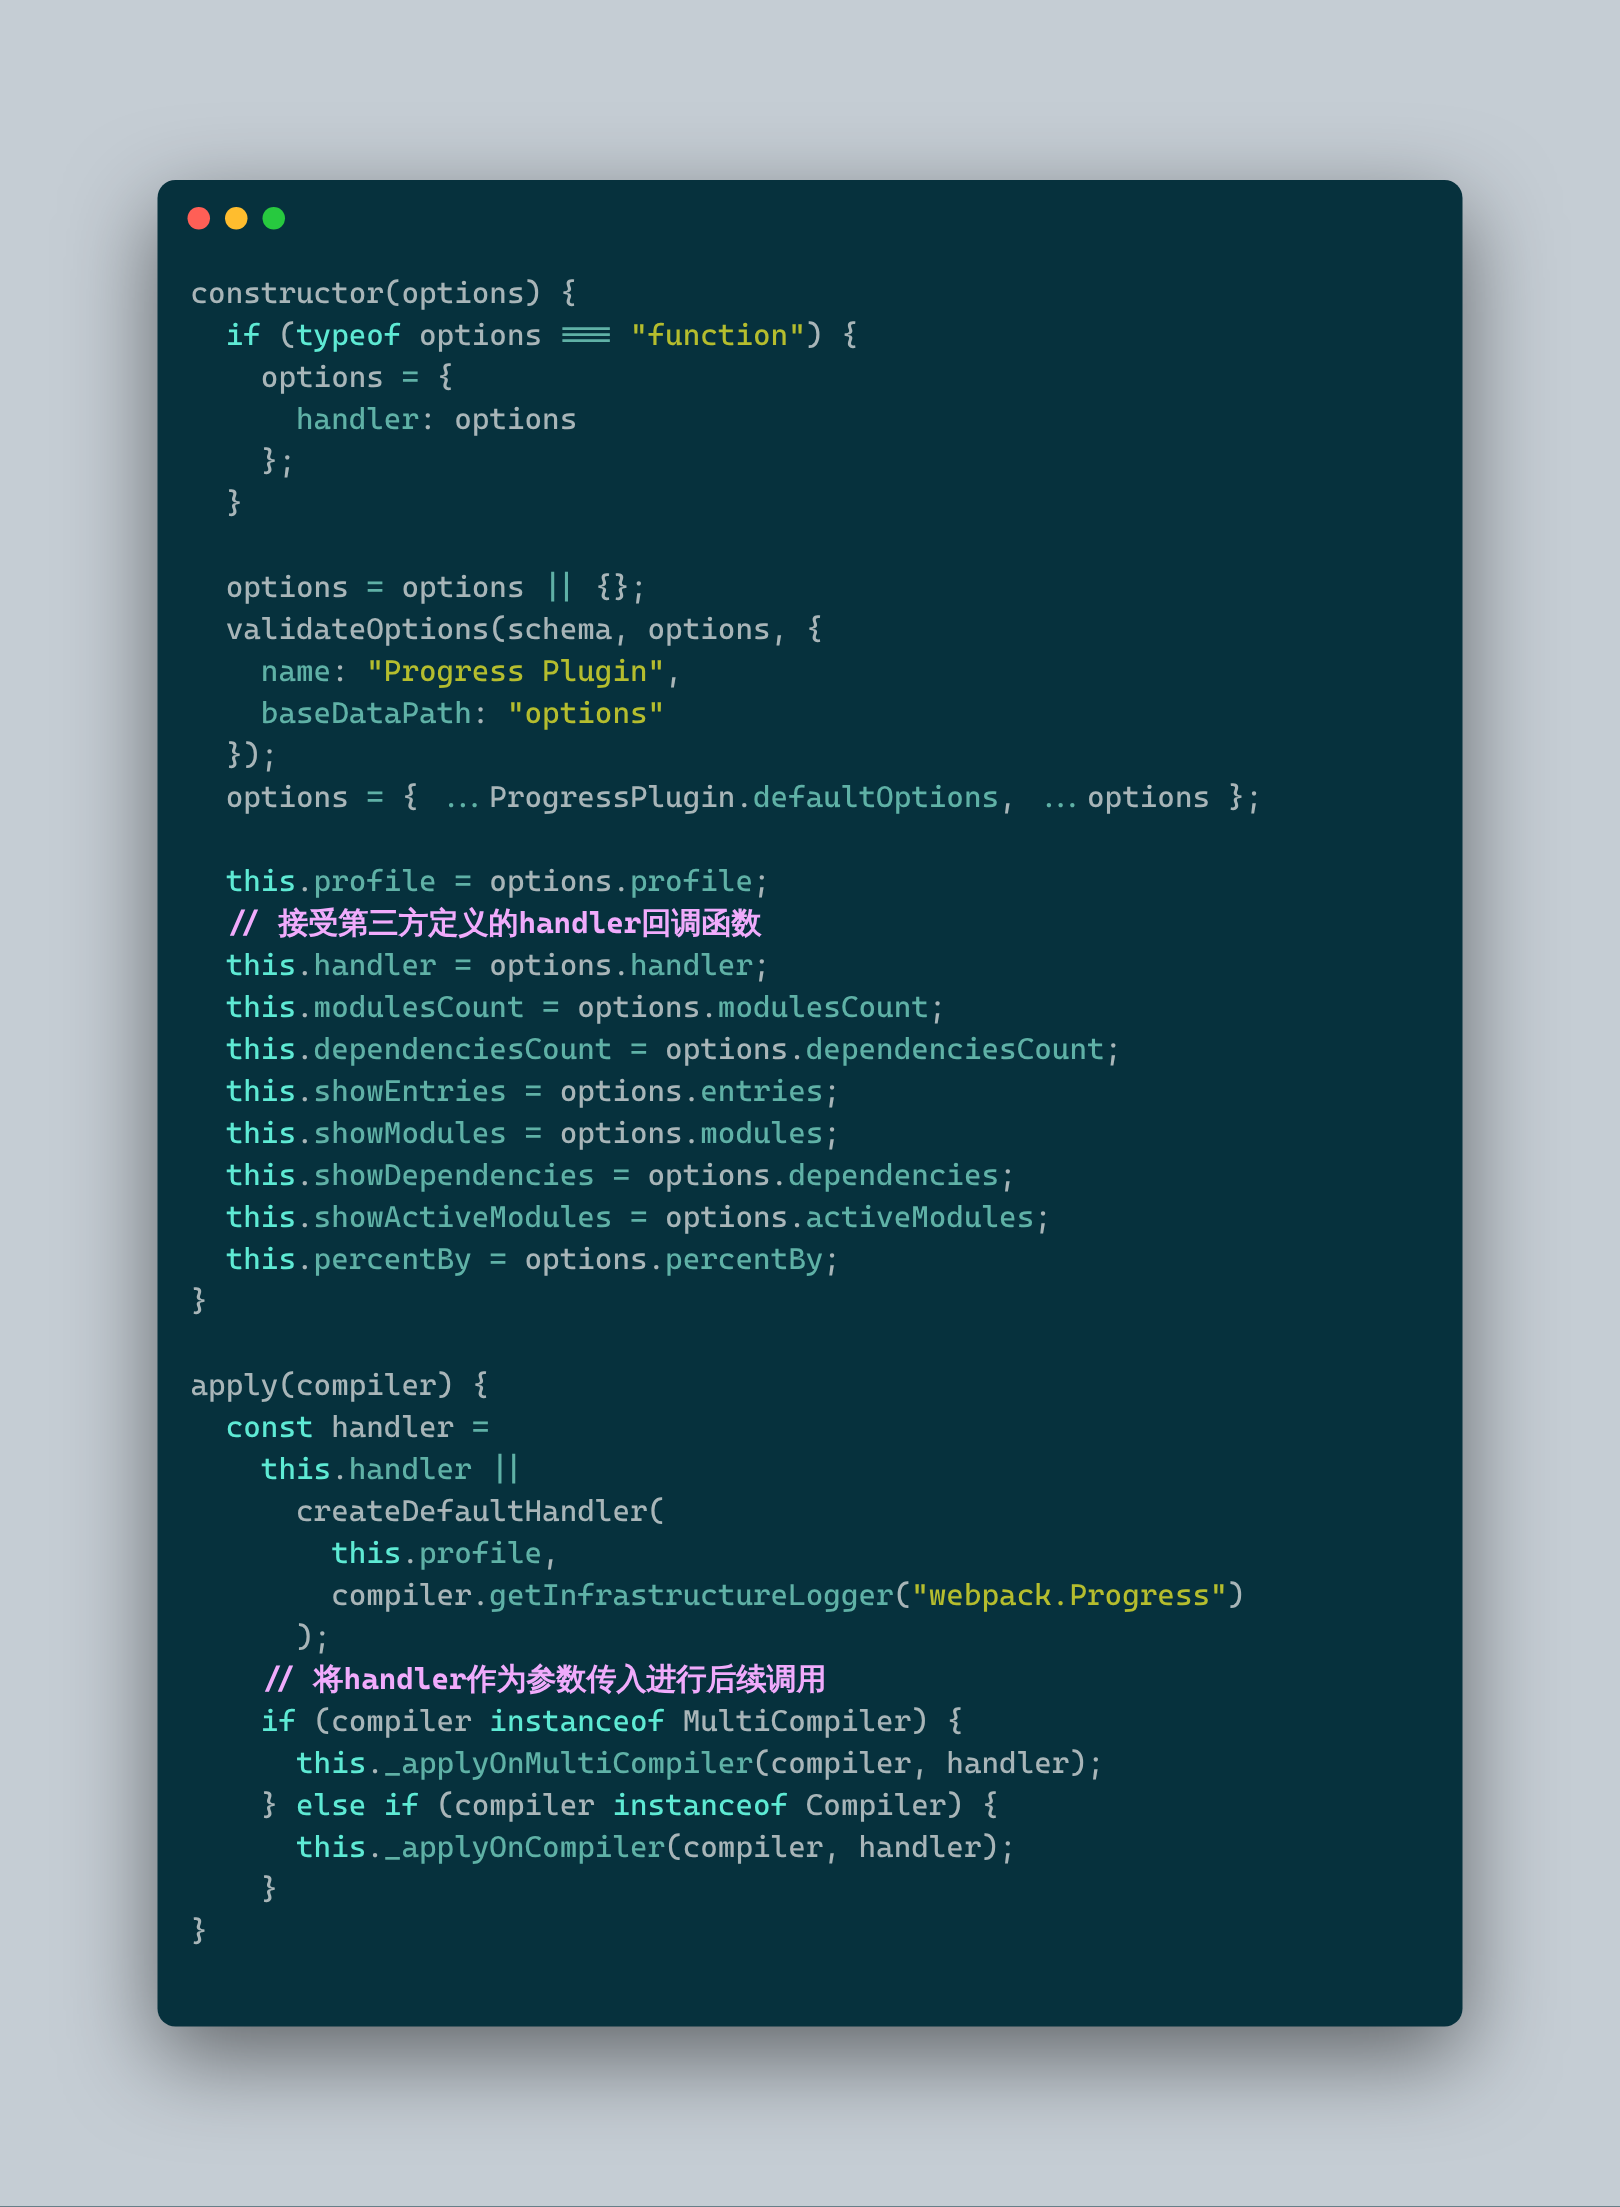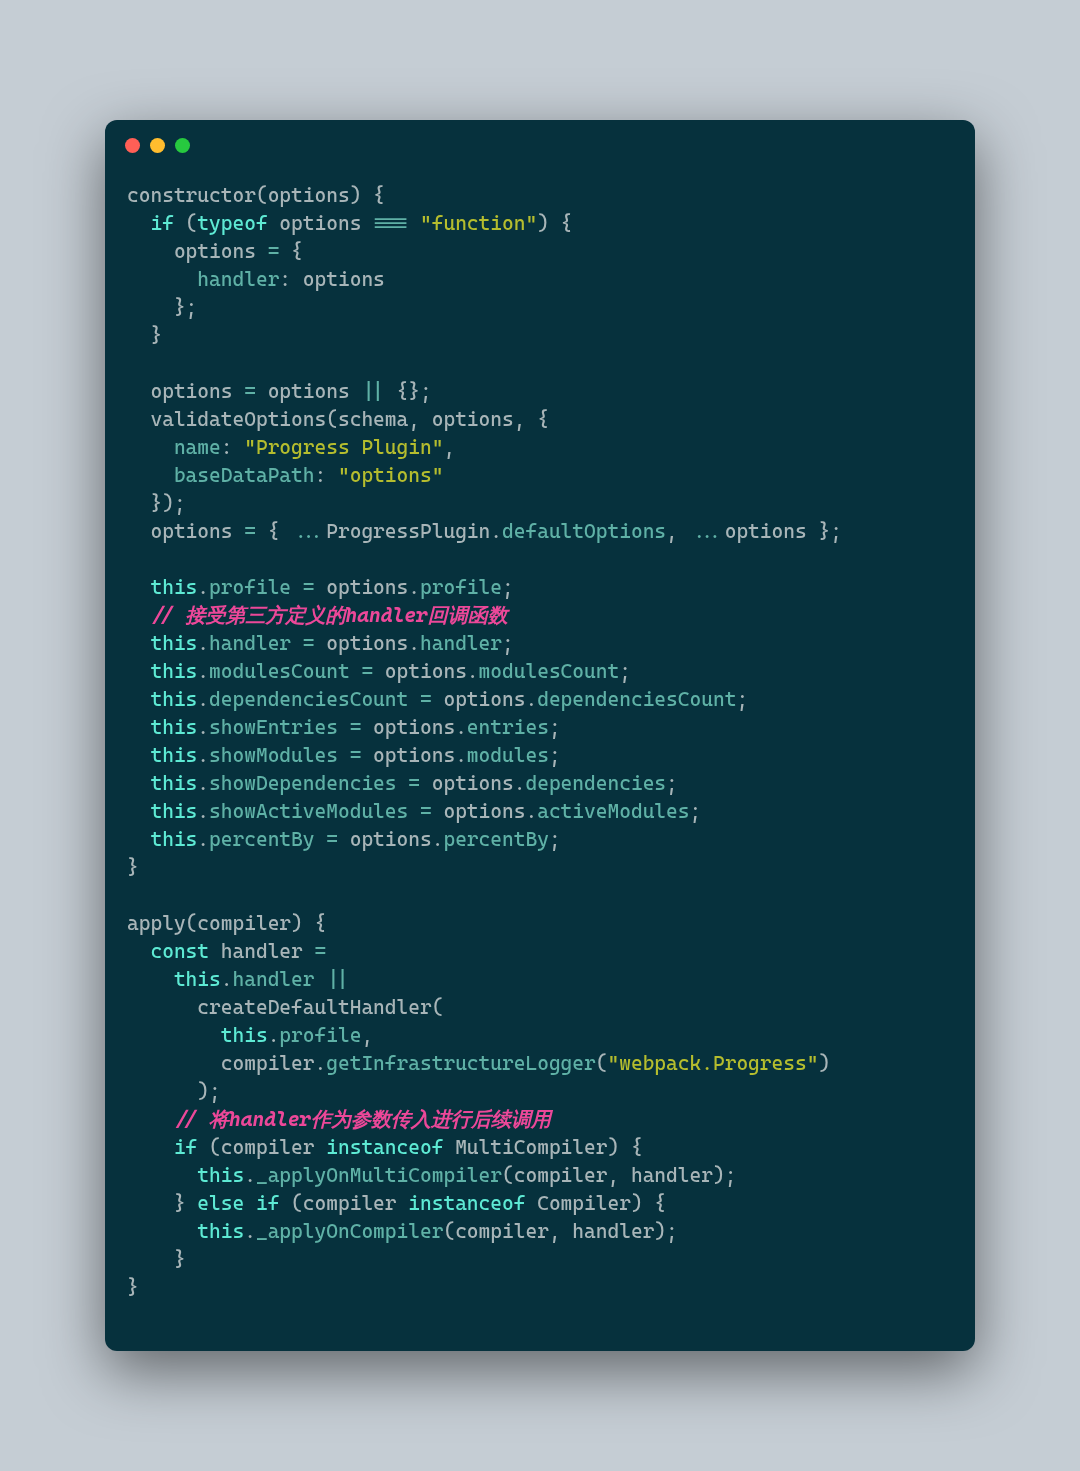--- a/index.html
+++ b/index.html
@@ -45,21 +45,21 @@
       overflow: auto;
     }
     pre {
       white-space: pre;
       font-family: inherit;
     }
     .kw { color: #5eead4; }
     .str { color: #b5bd2e; }
     .prop { color: #5fb1a6; }
     .op { color: #5fb1a6; }
-    .comment-red { color: #ec4899; font-weight: bold; font-style: italic; }
+    .comment-red { color: #f0abfc; font-weight: bold; }
     .punct { color: #a8b5b8; }
   </style>
 </head>
 <body>
 
 <div class="window">
   <div class="titlebar">
     <div class="dot dot-red"></div>
     <div class="dot dot-yellow"></div>
     <div class="dot dot-green"></div>

